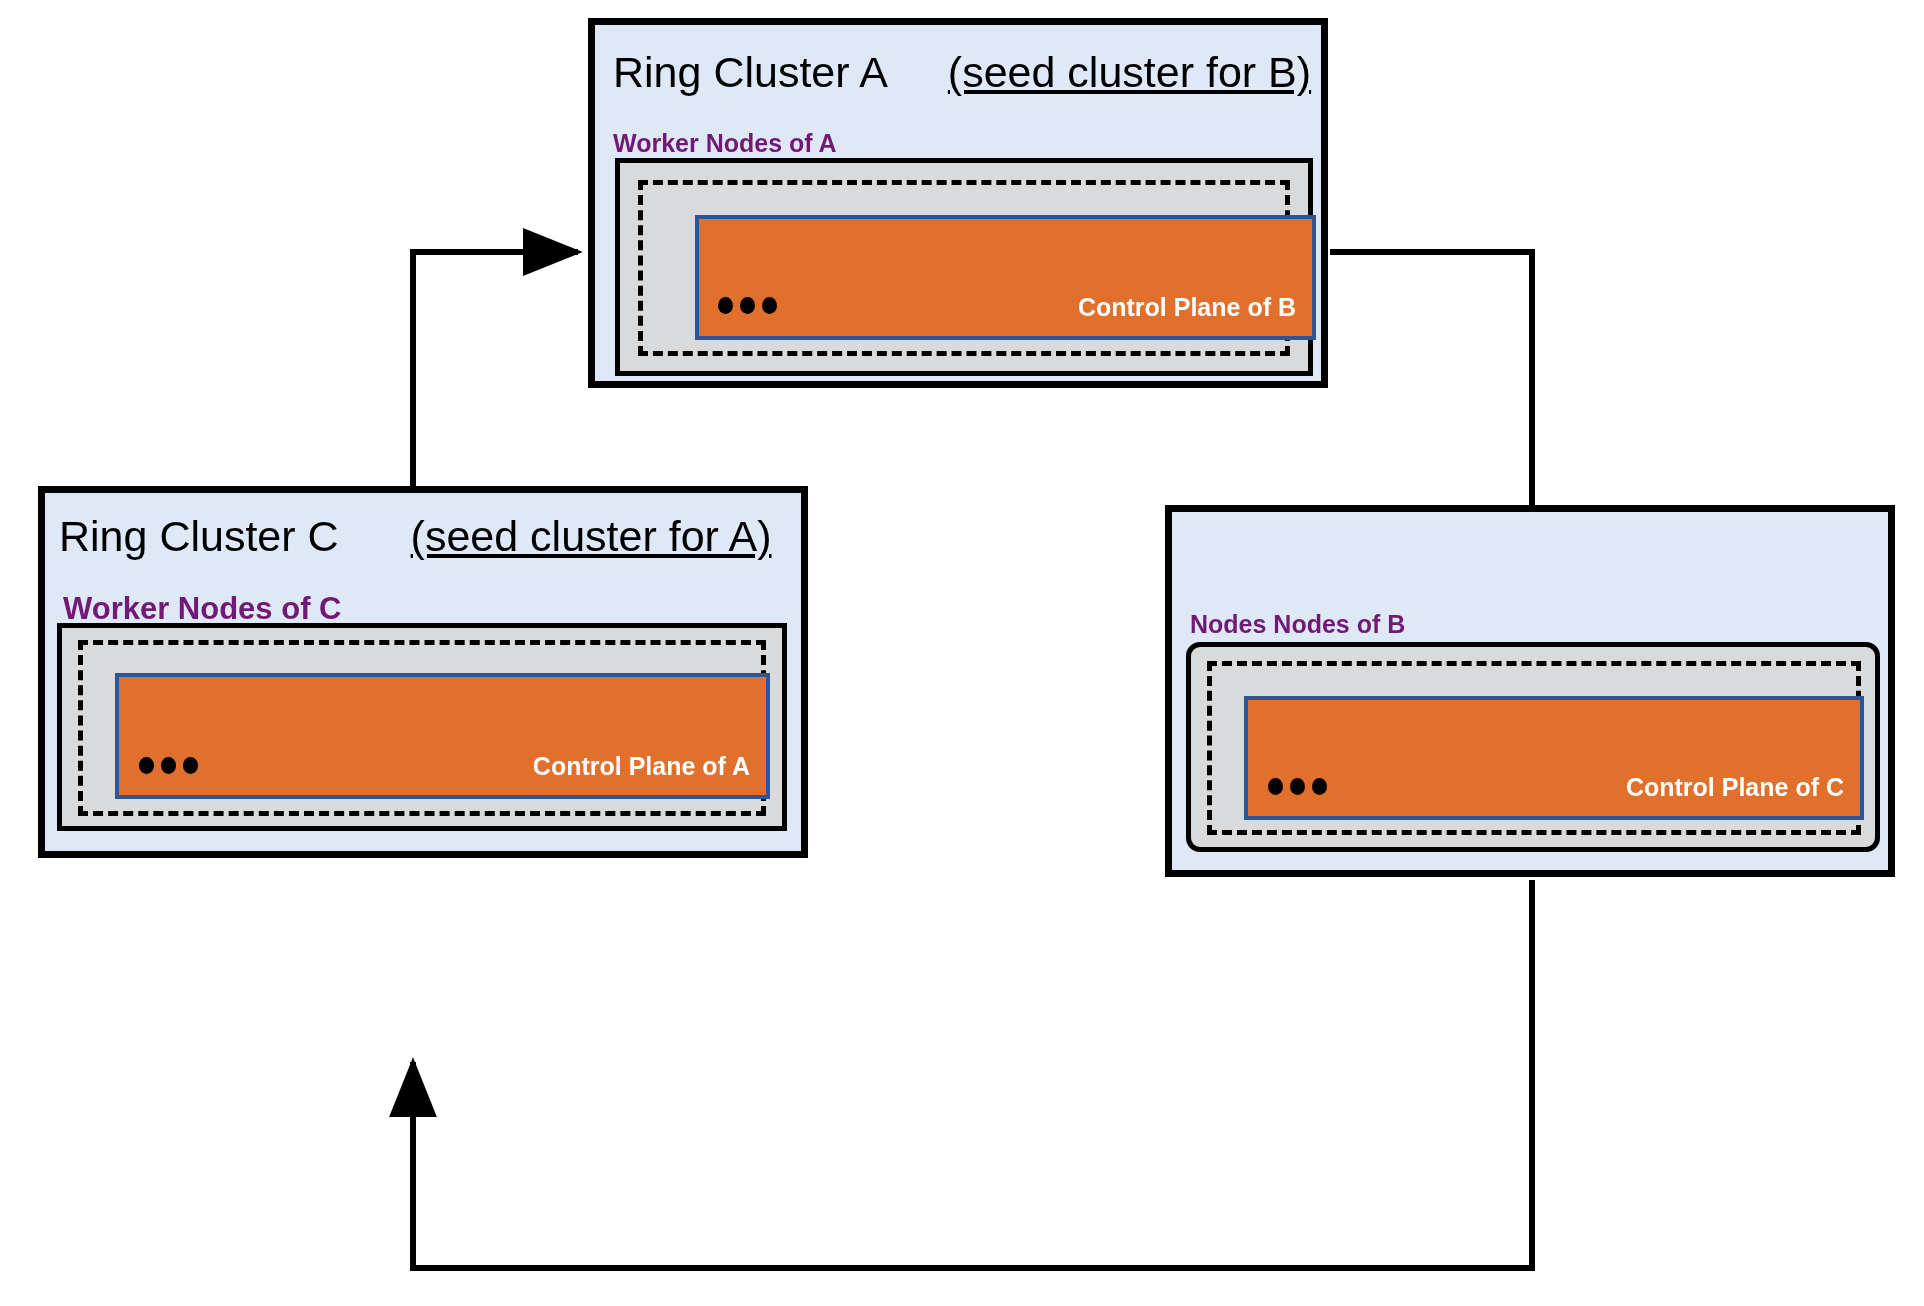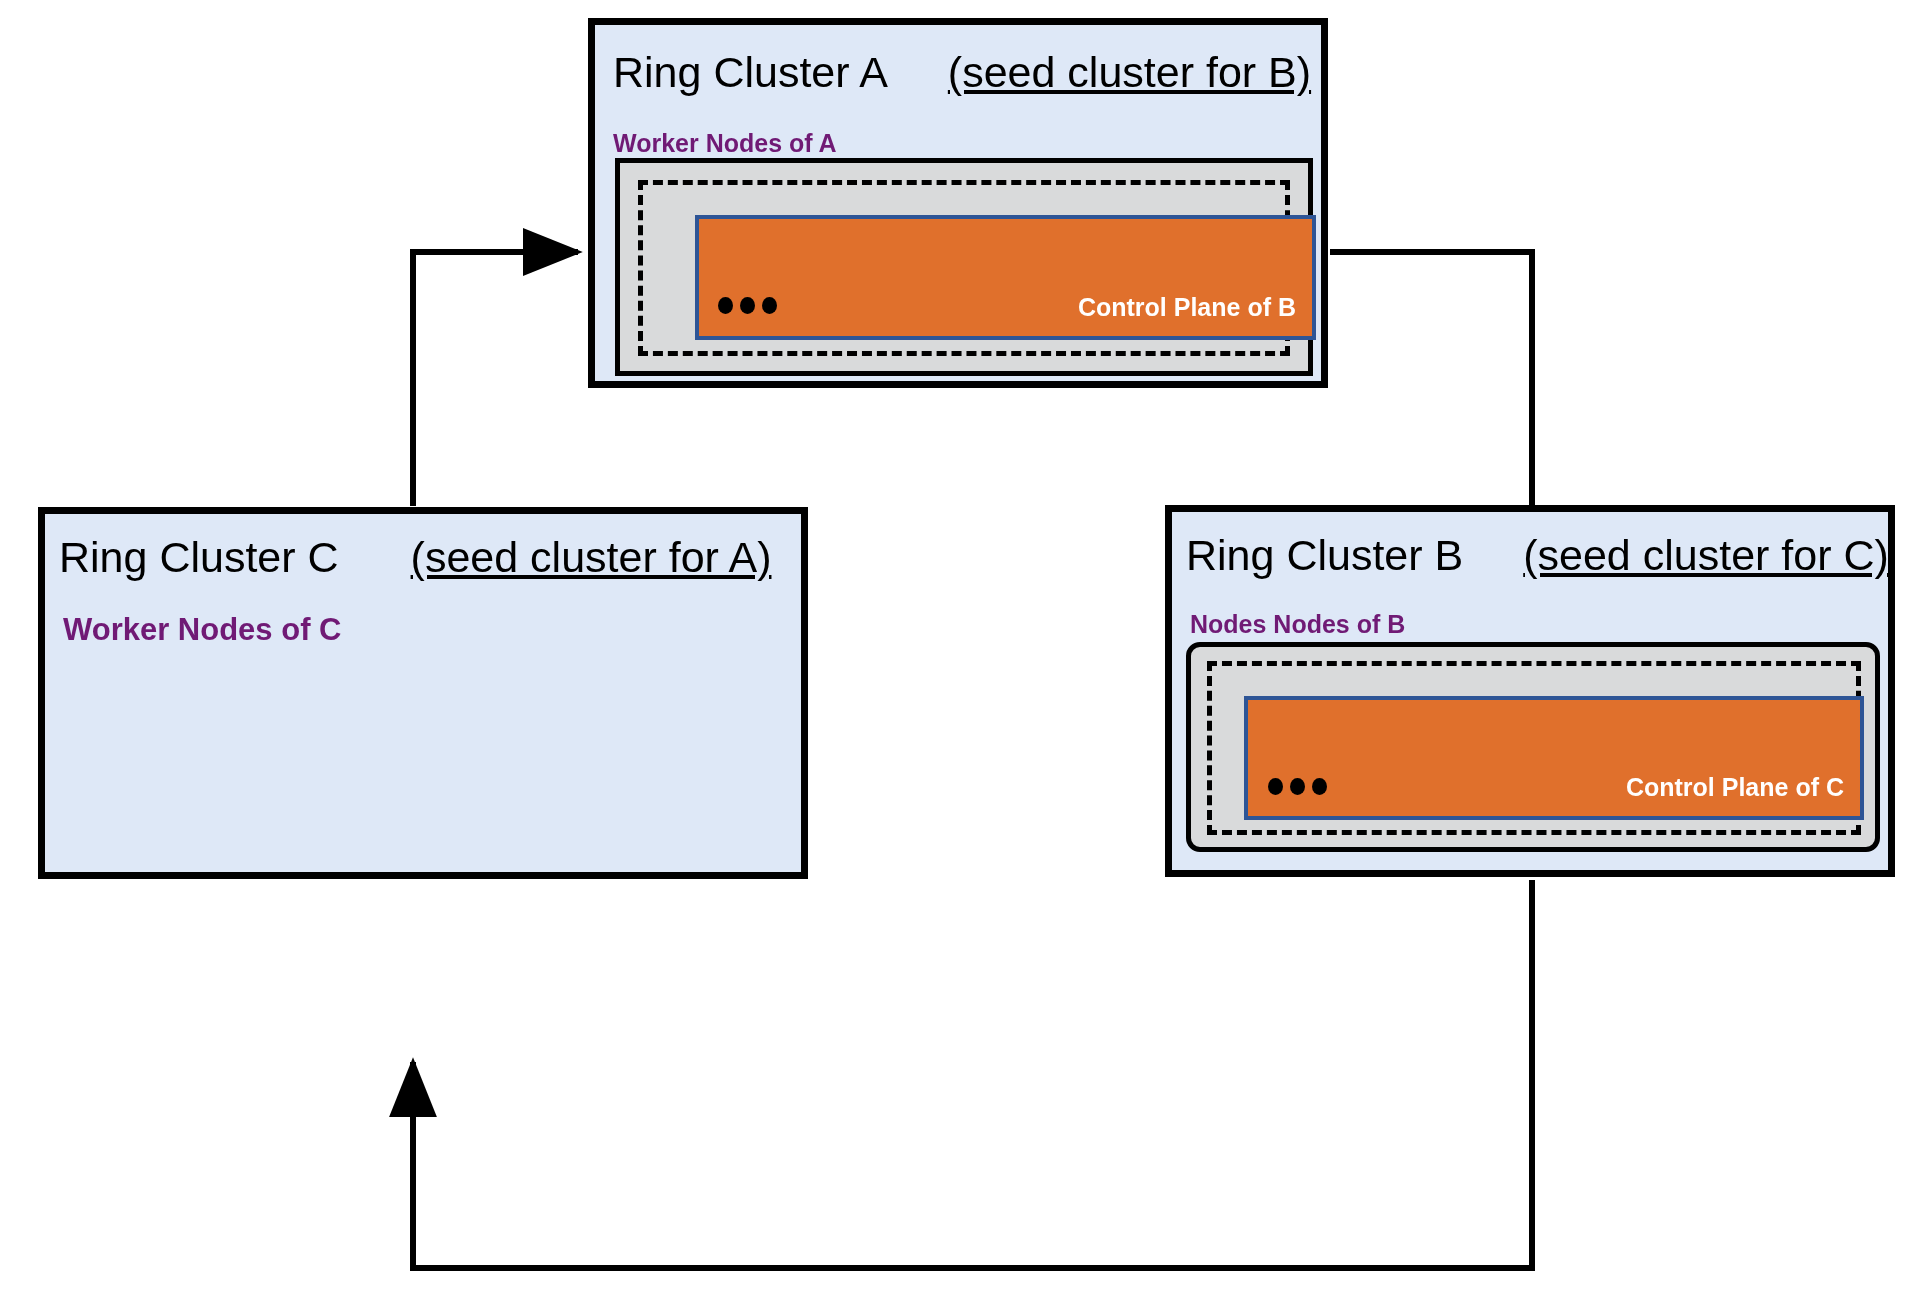--- a/index.html
+++ b/index.html
@@ -81,21 +81,21 @@
   #cluster-a .cluster-title{left:18px;top:26px;font-size:43px;}
   #cluster-a .cluster-seed{margin-left:60px;}
   #cluster-a .worker-label{left:18px;top:106px;font-size:25px;}
   #cluster-a-worker-outer{left:20px;top:133px;width:698px;height:218px;}
   #cluster-a-worker-dashed{left:18px;top:17px;width:652px;height:176px;}
   #cluster-a-cp{left:33px;top:30px;width:621px;height:125px;margin-left:19px;}
   #cluster-a .cp-dots{left:19px;top:78px;}
   #cluster-a .cp-label{right:16px;bottom:16px;font-size:25px;}
 
   
-  #cluster-c{left:38px;top:507px;width:770px;height:372px;}
+  #cluster-c{left:38px;top:486px;width:770px;height:372px;}
   #cluster-c .cluster-title{left:14px;top:22px;font-size:43px;}
   #cluster-c .cluster-seed{margin-left:72px;}
   #cluster-c .worker-label{left:18px;top:100px;font-size:31px;}
   #cluster-c-worker-outer{left:12px;top:130px;width:730px;height:208px;}
   #cluster-c-worker-dashed{left:16px;top:12px;width:688px;height:176px;}
   #cluster-c-cp{left:32px;top:28px;width:655px;height:126px;}
   #cluster-c .cp-dots{left:20px;top:80px;}
   #cluster-c .cp-label{right:16px;bottom:16px;font-size:25px;}
 
   
@@ -153,26 +153,35 @@
       </div>
     </div>
   </div>
 
   <div class="cluster" id="cluster-c">
     <div class="cluster-title">
       <span class="cluster-name">Ring Cluster C</span><span class="cluster-seed">(seed cluster for A)</span>
     </div>
     <div class="worker-label">Worker Nodes of C</div>
 
+    <div class="worker-outer" id="cluster-c-worker-outer">
+      <div class="worker-dashed" id="cluster-c-worker-dashed">
+        <div class="control-plane" id="cluster-c-cp">
+          <div class="cp-dots">
+            <span></span>
+              <span></span>
+              <span></span>
+          </div>
+          <div class="cp-label">Control Plane of A</div>
+        </div>
+      </div>
+    </div>
   </div>
 
   <div class="cluster" id="cluster-b" style="top:505px;height:372px;">
-    <div class="cluster-title" style="top:22px;">
-      <span class="cluster-name">Ring Cluster B</span><span class="cluster-seed">(seed cluster for C)</span>
-    </div>
     <div class="worker-label" style="top:100px;">Nodes Nodes of B</div>
 
     <div class="worker-outer" id="cluster-b-worker-outer" style="top:130px;height:210px;">
       <div class="worker-dashed" id="cluster-b-worker-dashed">
         <div class="control-plane" id="cluster-b-cp">
           <div class="cp-dots">
             <span></span>
               <span></span>
               <span></span>
           </div>

